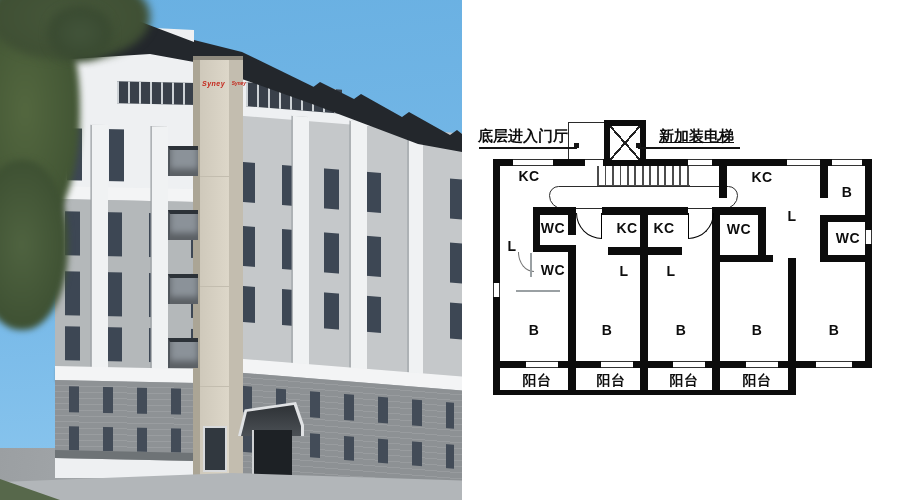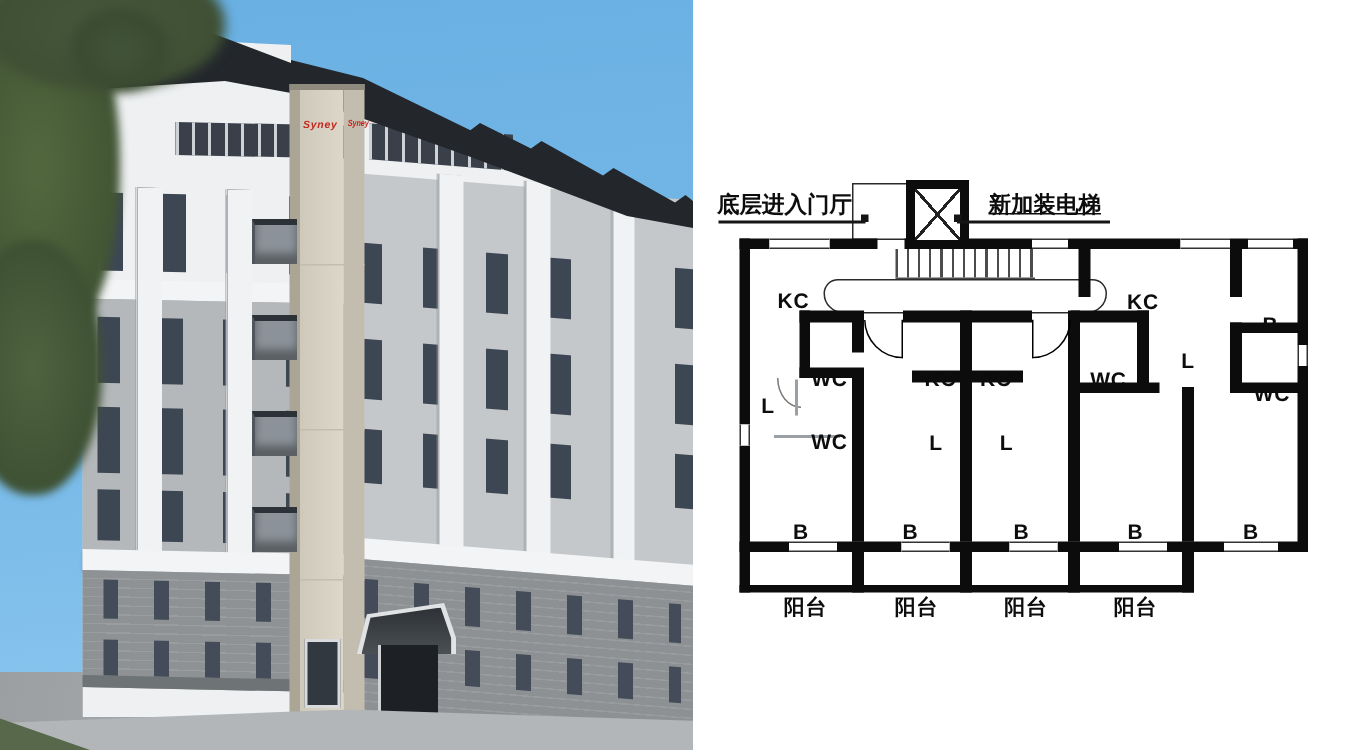--- a/index.html
+++ b/index.html
@@ -23,21 +23,21 @@
            box-shadow:inset 0 -7px 6px rgba(0,0,0,.35);}
   .seam{background:#c3bdaf;}
 
   
   .wall{background:#0c0c0c;}
   .thinline{border:1.5px solid #2b2b2b;background:#fff;}
   .pwin{background:#fff;}
   .pwin.h{border-top:1.5px solid #333;border-bottom:1.5px solid #333;}
   .pwin.v{border-left:1.5px solid #333;border-right:1.5px solid #333;}
   .room-label{color:#0d0d0d;font-weight:bold;font-size:14px;line-height:16px;white-space:nowrap;
-              transform:translate(-50%,-50%);letter-spacing:0.5px;margin-top:24px;}
+              transform:translate(-50%,-50%);letter-spacing:0.5px;}
   .callout{color:#0d0d0d;font-weight:bold;font-size:15px;white-space:nowrap;}
   .leader{background:#151515;height:2px;}
   .leader-dot{width:5px;height:5px;background:#151515;}
   .arc{border-color:#3a3a3a;}
   .gray-line{background:#9aa0a3;}
 </style>
 </head>
 <body>
 
 <div id="stage">

